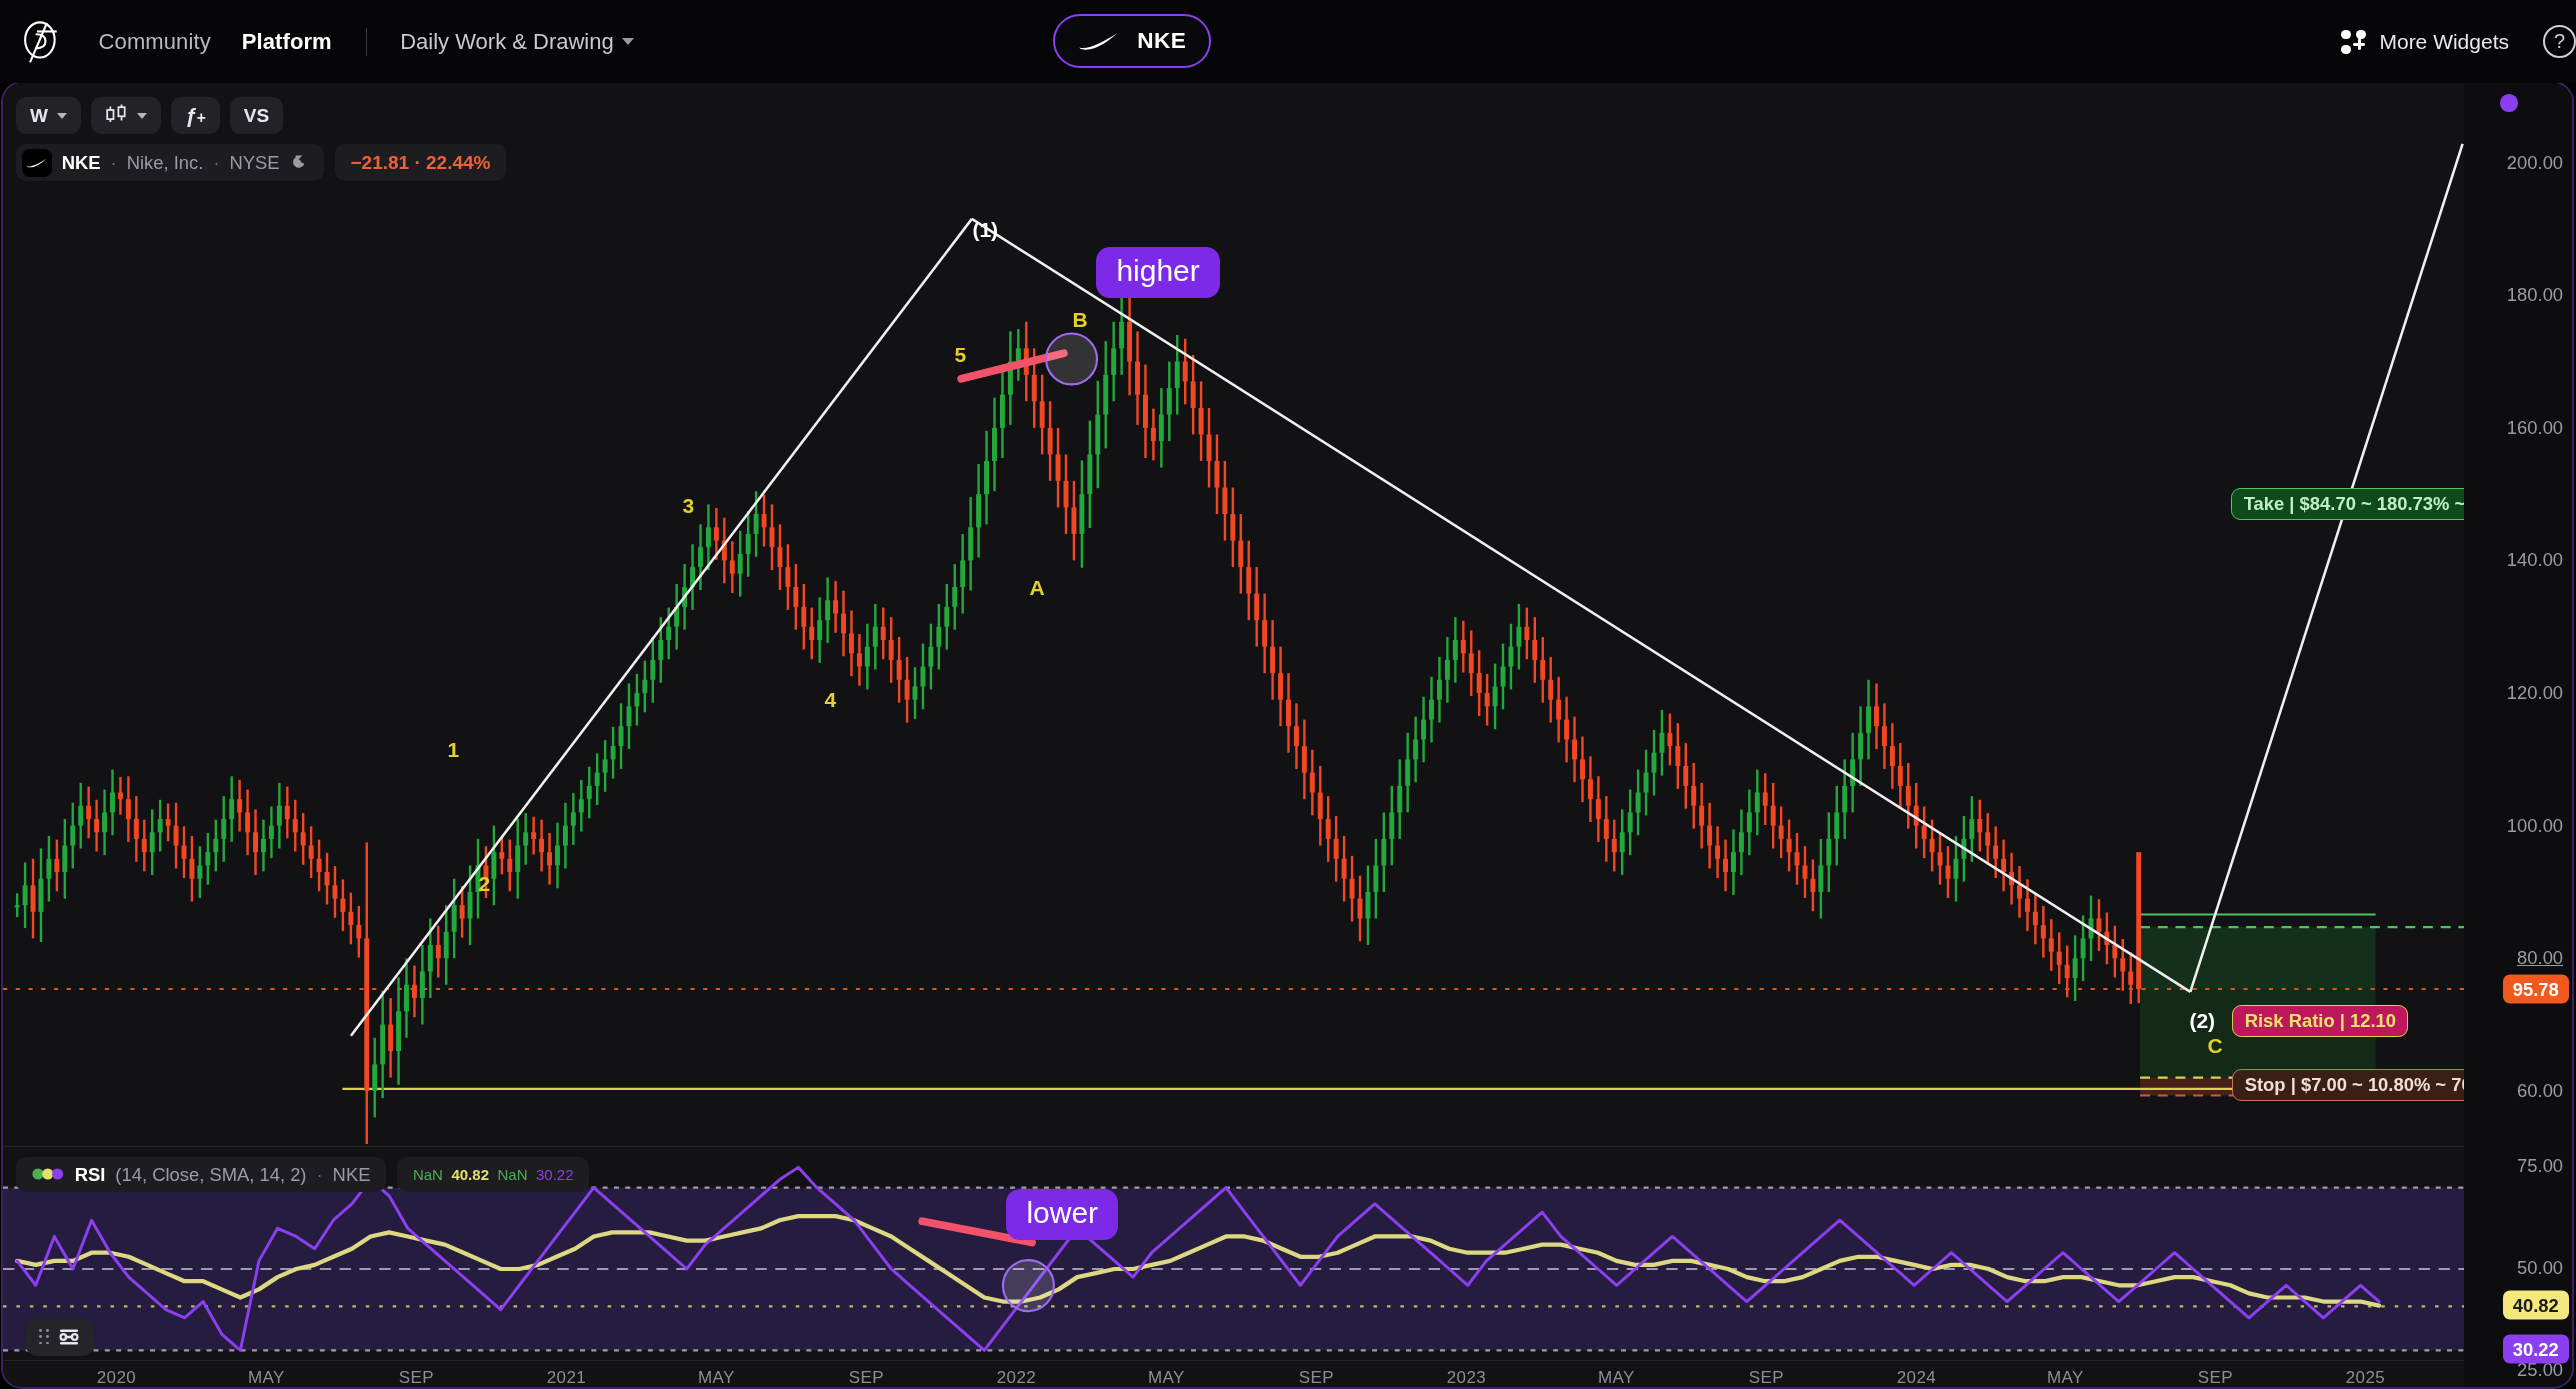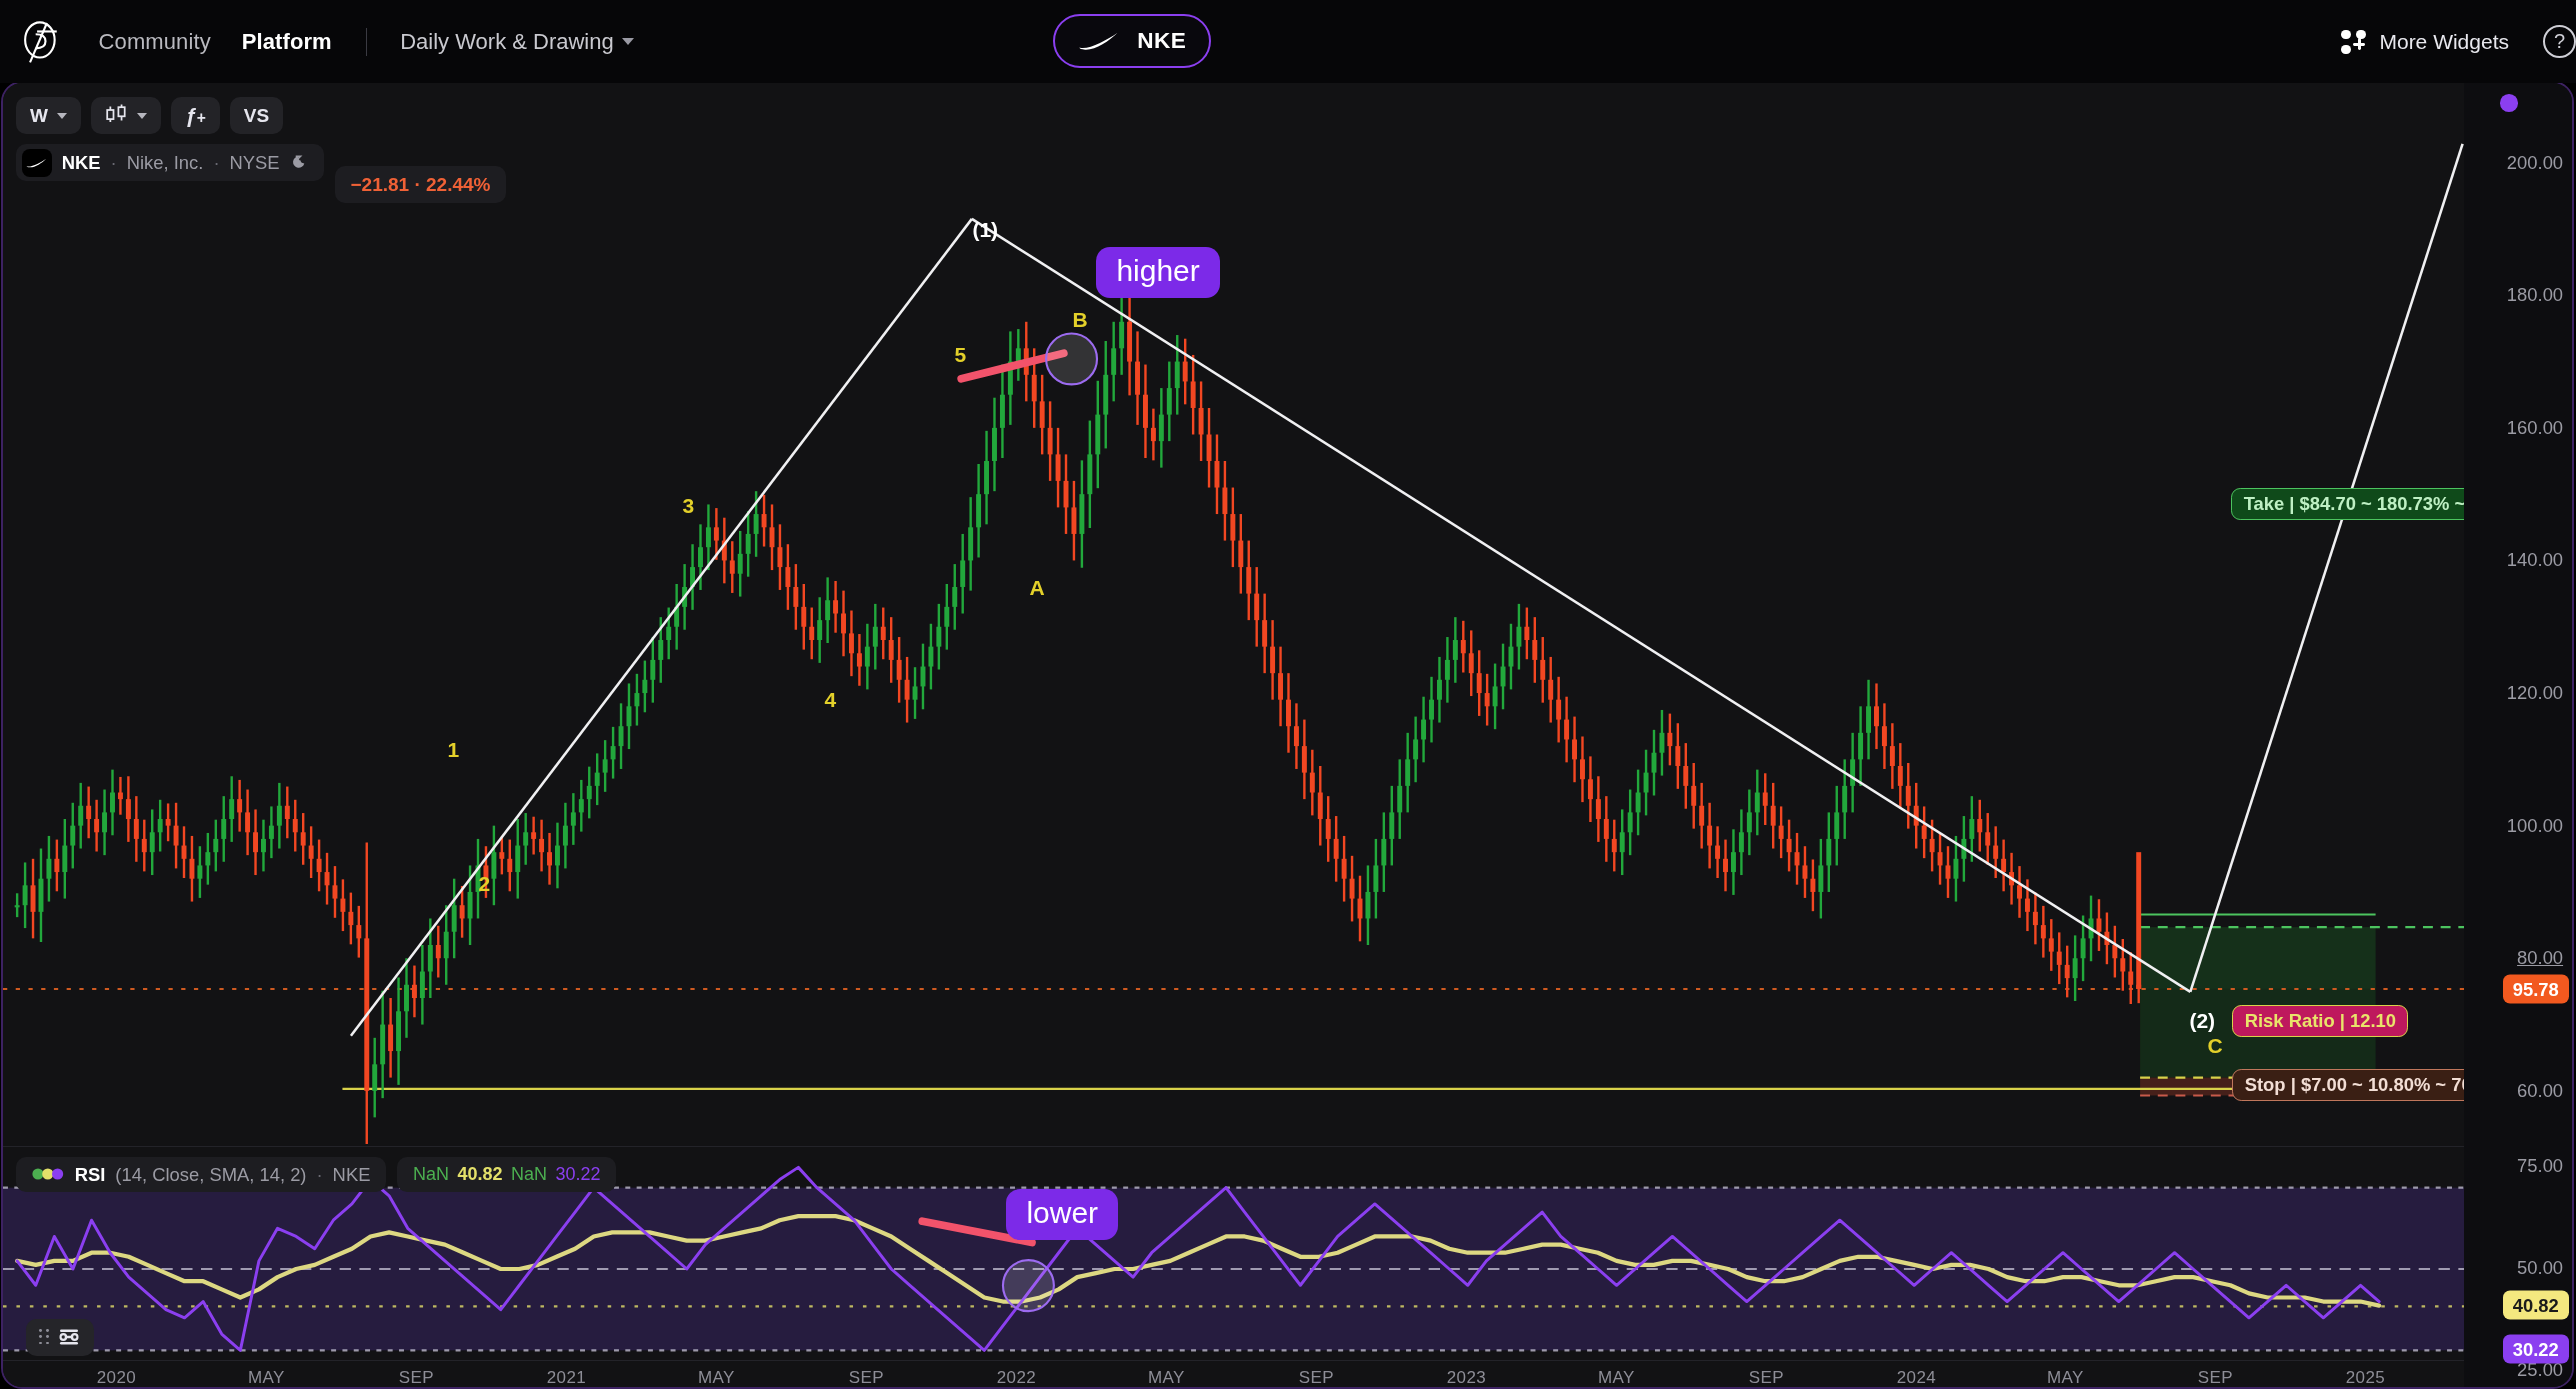--- a/index.html
+++ b/index.html
@@ -103,31 +103,31 @@
     height: 37px; border-radius: 10px; background: #1d1d21; display: flex;
     align-items: center; padding: 0 14px 0 5.7px; gap: 10px; cursor: pointer;
   }
   .sw-box { width: 30px; height: 28px; border-radius: 7.8px; background: #000;
             display:flex; align-items:center; justify-content:center; }
   .lg-txt { font-size: 18.4px; color: #fff; font-weight: bold; }
   .lg-sub { font-size: 18.4px; color: #9b9ba4; }
   .lg-dot { color: #6a6a72; font-size: 18.4px; }
   #sym-change {
     height: 37px; border-radius: 10px; background: #1d1d21; display: flex;
-    align-items: center; padding: 0 15.6px; font-size: 19px; color: #ef6136; font-weight: bold; margin-top: 22px;
+    align-items: center; padding: 0 15.6px; font-size: 19px; color: #ef6136; font-weight: bold;
   }
 
   
   #rsi-legend { position: absolute; left: 12.7px; top: 10px; display: flex; gap: 11.3px; z-index: 25; }
   #rsi-legend-main {
     height: 35px; border-radius: 10px; background: #1d1d21; display: flex;
     align-items: center; padding: 0 15.6px; gap: 10px; cursor: pointer;
   }
   #rsi-vals { height: 35px; border-radius: 10px; background: #1d1d21; display:flex;
-              align-items:center; padding: 0 15.6px; gap: 8.5px; font-size: 18px; }
+              align-items:center; padding: 0 15.6px; gap: 8.5px; font-size: 15px; }
 
   
   .axis-label { position: absolute; right: 11.3px; font-size: 18.4px; color: #9b9ba4;
                 transform: translateY(-50%); white-space: nowrap; }
   .axis-badge { position: absolute; right: 5.7px; transform: translateY(-50%);
                 border-radius: 7px; padding: 3.5px 10px; font-size: 18.4px;
                 font-weight: bold; white-space: nowrap; }
   .tick-label { position: absolute; transform: translateX(-50%); top: 7px;
                 font-size: 17px; color: #8d8d96; letter-spacing: 0.4px; }
 

